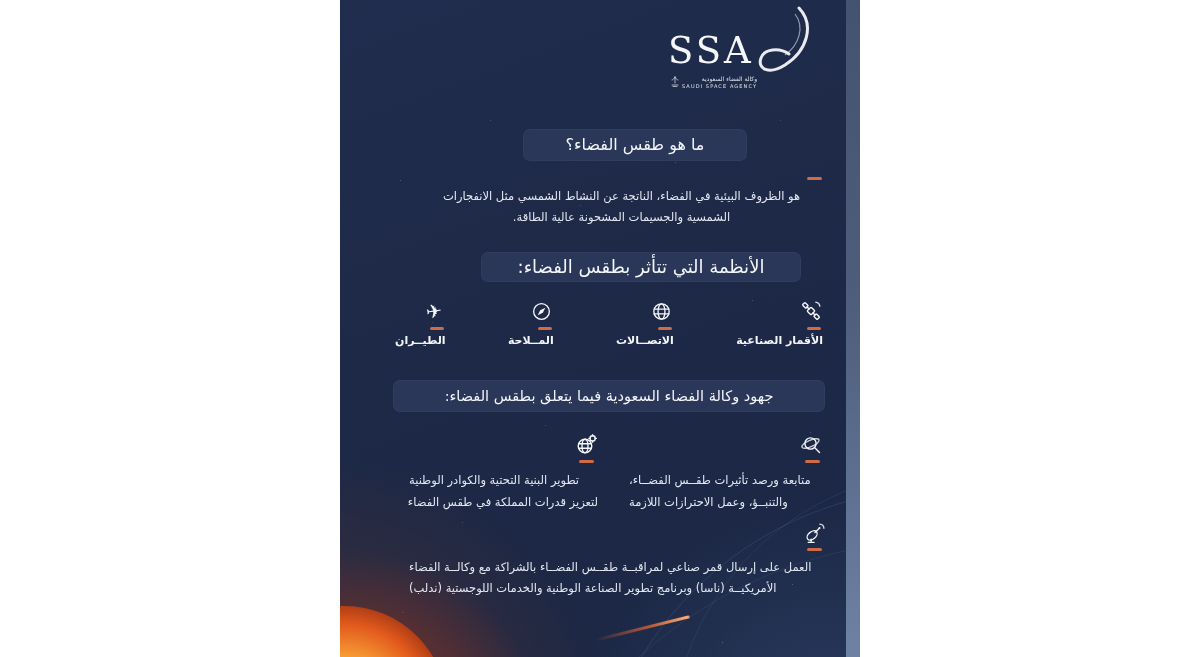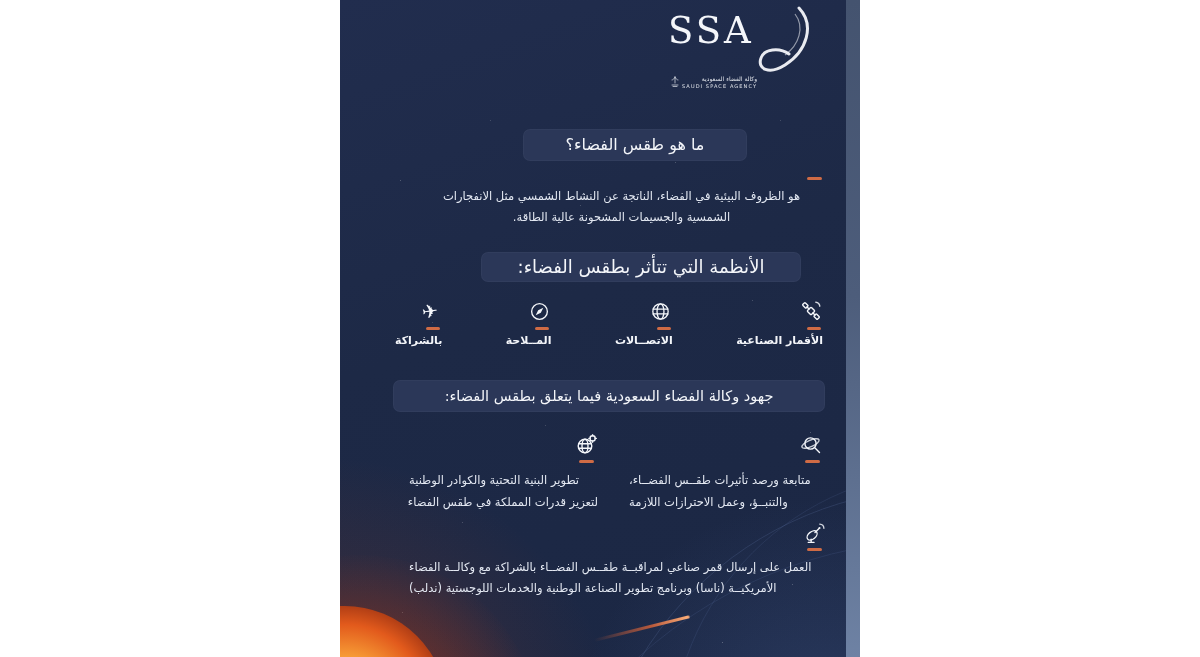--- a/index.html
+++ b/index.html
@@ -35,21 +35,21 @@
   .sun-glow{position:absolute;left:-160px;top:555px;width:360px;height:360px;border-radius:50%;
     background:radial-gradient(circle,rgba(205,70,20,.50) 0%,rgba(180,55,18,.28) 45%,transparent 72%);}
   .sun{position:absolute;left:-98px;top:606px;width:205px;height:205px;border-radius:50%;
     background:radial-gradient(circle,#fff3c4 0%,#ffd36b 16%,#f79b35 36%,#e25a1c 58%,#8e2a10 80%,rgba(60,20,10,0) 98%);}
   .streak{position:absolute;left:253px;top:627px;width:98px;height:3px;border-radius:3px;
     transform:rotate(-14deg);filter:blur(.4px);
     background:linear-gradient(to right,transparent,rgba(235,105,55,.75) 60%,#ffb07a 100%);}
   
   .logo{position:absolute;left:328px;top:8px;width:170px;color:#f4f6fa;}
   .logo-row{display:flex;align-items:flex-start;}
-  .logo-text{font-family:"DejaVu Serif",serif;font-size:37px;line-height:46px;letter-spacing:3px;font-weight:400;}
+  .logo-text{font-family:"DejaVu Serif",serif;font-size:37px;line-height:46px;letter-spacing:3px;font-weight:400;margin-top:20px;}
   .swoosh{margin-left:1px;margin-top:-3px;}
   .logo-sub{display:flex;align-items:center;gap:3px;margin-top:0px;margin-left:3px;opacity:.92;}
   .sub-lines{display:flex;flex-direction:column;line-height:1.25;}
   .sub-ar{font-size:6px;}
   .sub-en{font-size:5px;letter-spacing:1.1px;}
   
   .pill{position:absolute;background:#2b3758;border-radius:7px;color:#f4f6fa;font-weight:normal;
     text-align:center;white-space:nowrap;box-shadow:0 0 0 1px rgba(255,255,255,0.03) inset;}
   .mini-dash{width:15px;height:3px;border-radius:2px;background:#cf6b45;}
   .body-text{color:#e3e8f2;font-size:11.5px;margin-left:11px;}
@@ -159,21 +159,21 @@
         </div>
         <div class="mini-dash"></div>
         <div class="sys-label" dir="rtl">المــلاحة</div>
       </div>
 
       <div class="sys-item">
         <div class="sys-icon">
           <span class="plane-glyph">✈</span>
         </div>
         <div class="mini-dash"></div>
-        <div class="sys-label" dir="rtl">بالشراكة</div>
+        <div class="sys-label" dir="rtl">الطيــران</div>
       </div>
     </div>
 
     <div class="pill h3-pill" dir="rtl">جهود وكالة الفضاء السعودية فيما يتعلق بطقس الفضاء:</div>
 
     <div class="card card-monitoring">
       <div class="icon-wrap">
         <svg class="icon" width="24" height="24" viewBox="0 0 24 24">
           <circle cx="10.5" cy="10.5" r="5.6"></circle>
           <line x1="14.8" y1="14.8" x2="19.5" y2="19.5"></line>

